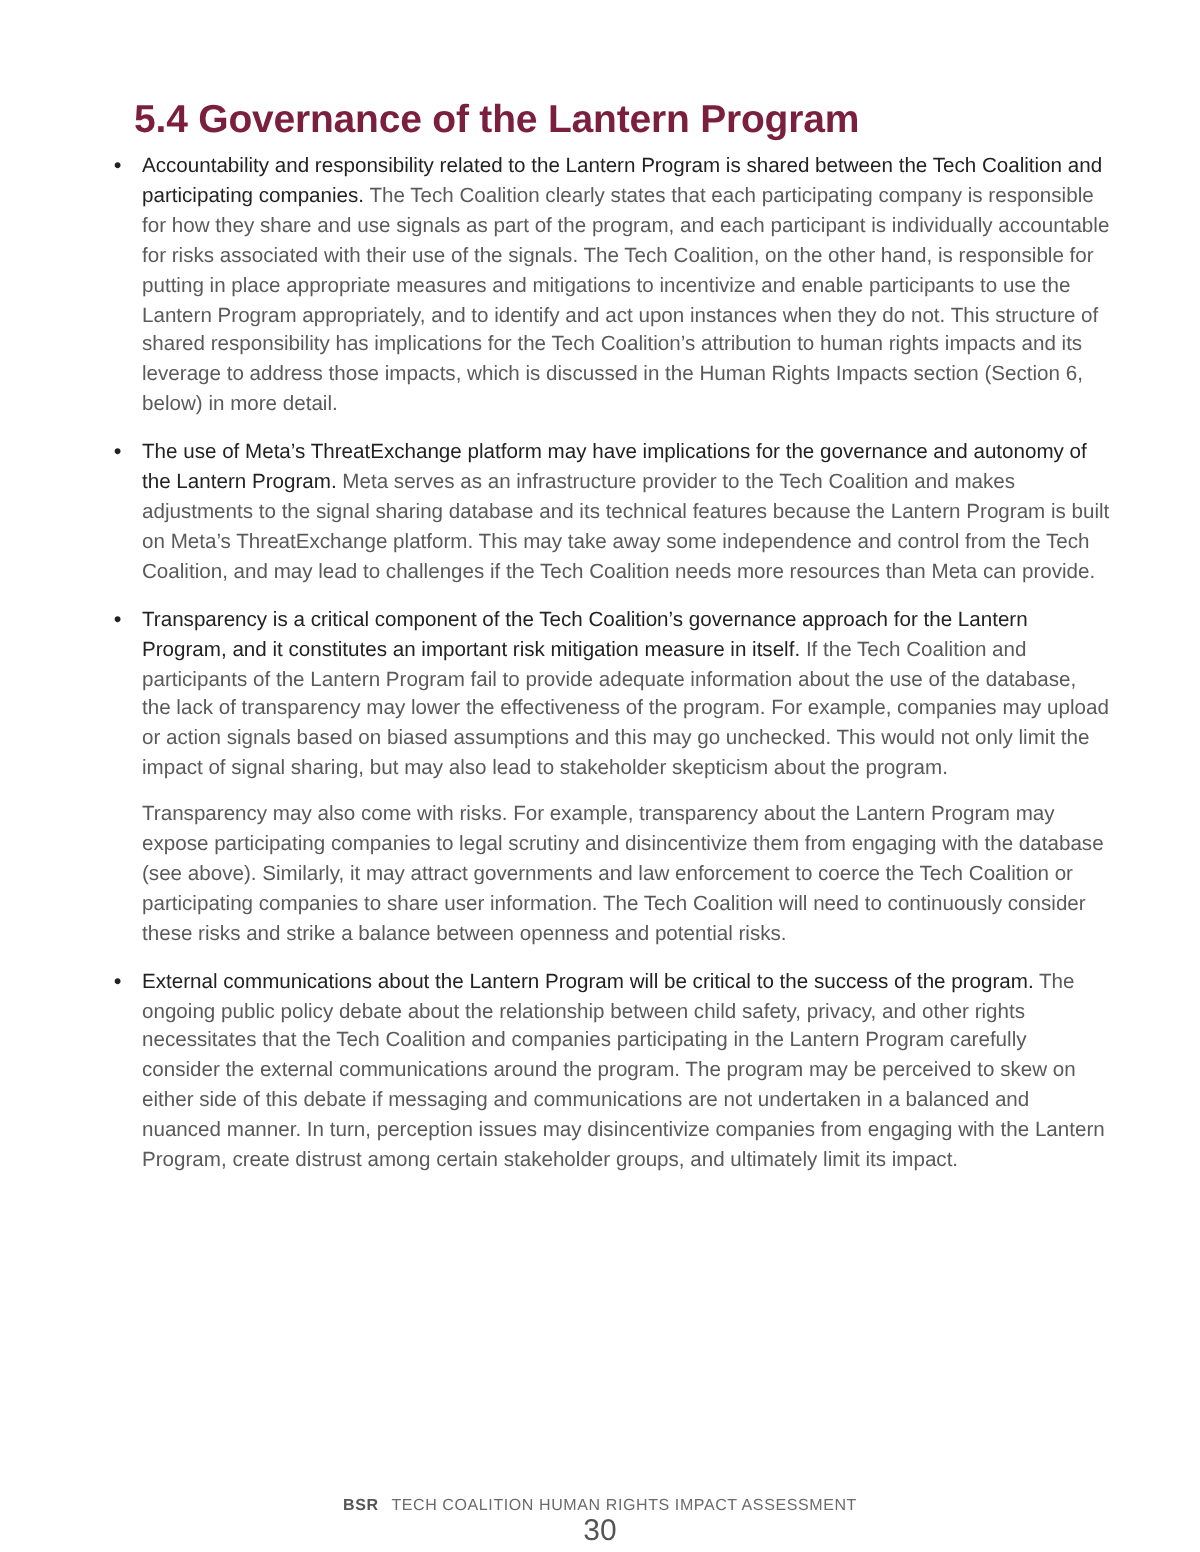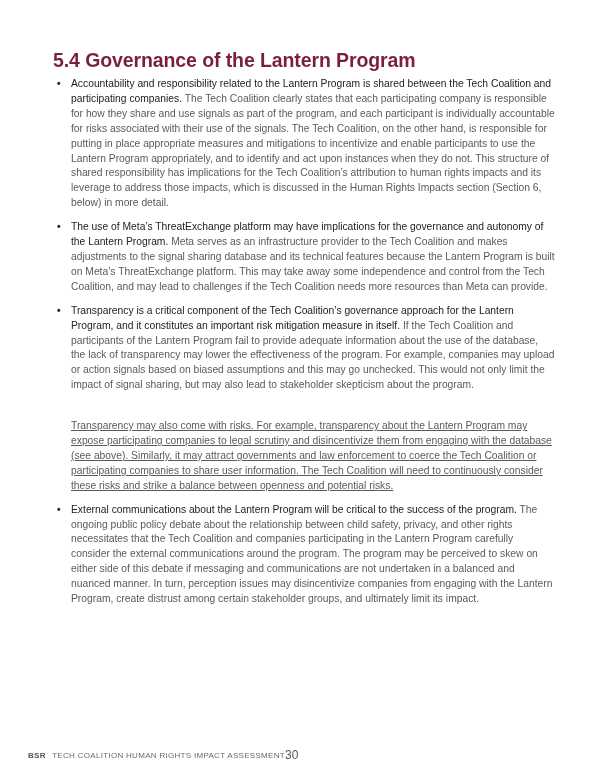--- a/index.html
+++ b/index.html
@@ -1,44 +1,44 @@
 <!DOCTYPE html>
 <html><head>
   <meta charset="utf-8">
   <style>
     html, body { margin: 0; padding: 0; }
     body {
       width: 600px; height: 776px; background: #ffffff; position: relative; overflow: hidden;
       font-family: "Liberation Sans", "DejaVu Sans", sans-serif;
     }
     .page-title {
-      position: absolute; left: 53px; top: 49px; margin: 0;
+      position: absolute; left: 67px; top: 49px; margin: 0;
       font-size: 19.5px; font-weight: bold; color: #7b1f3f; letter-spacing: -0.1px;
     }
     .content {
       position: absolute; left: 55px; top: 77px; width: 500px;
     }
     .bullet-item {
       position: relative; padding-left: 16px; margin-bottom: 9px;
       font-size: 10.3px; line-height: 14.9px; color: #5a5a5a;
     }
     .bullet-item .bullet {
       position: absolute; left: 2px; top: 0; color: #222; font-weight: bold;
     }
     .lead { font-weight: normal; color: #222222; }
     .sub-para {
-      margin: 26px 0 0 0; font-size: 10.3px; line-height: 14.9px; color: #5a5a5a; text-decoration: underline;
+      margin: 8px 0 0 0; font-size: 10.3px; line-height: 14.9px; color: #5a5a5a;
     }
     .footer {
       position: absolute; left: 28px; right: 28px; top: 748px;
       font-size: 8px; color: #6a6a6a; letter-spacing: 0.3px;
-      display: flex; align-items: center;
+      display: flex; align-items: center; flex-direction: column;
     }
     .footer .brand { font-weight: bold; color: #555; margin-right: 4px; }
-    .footer .page-number { font-size: 12px; color: #555; letter-spacing: 0; }
+    .footer .page-number { font-size: 15px; color: #555; letter-spacing: 0; }
   </style>
 </head>
 <body>
 
 <h2 class="page-title">5.4 Governance of the Lantern Program</h2>
 
 <div class="content">
   <div class="bullet-item">
     <span class="bullet">•</span>
     <span class="lead">Accountability and responsibility related to the Lantern Program is shared between the Tech Coalition and participating companies.</span><span> The Tech Coalition clearly states that each participating company is responsible for how they share and use signals as part of the program, and each participant is individually accountable for risks associated with their use of the signals. The Tech Coalition, on the other hand, is responsible for putting in place appropriate measures and mitigations to incentivize and enable participants to use the Lantern Program appropriately, and to identify and act upon instances when they do not. This structure of shared responsibility has implications for the Tech Coalition’s attribution to human rights impacts and its leverage to address those impacts, which is discussed in the Human Rights Impacts section (Section 6, below) in more detail.</span>

